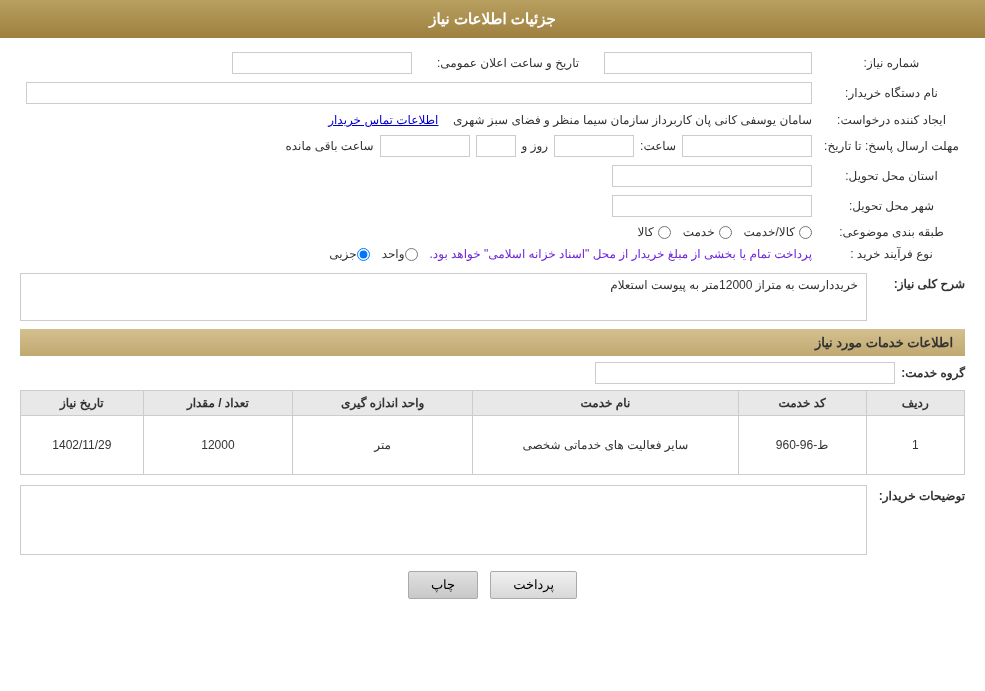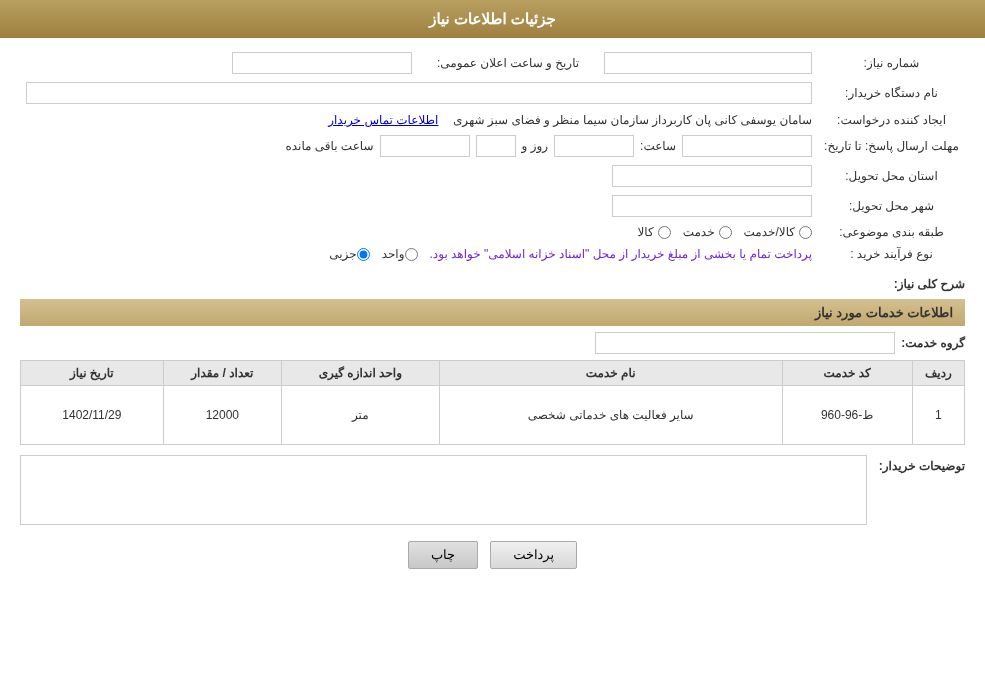--- a/index.html
+++ b/index.html
@@ -119,21 +119,21 @@
     }
     .service-table {
       width: 100%;
       border-collapse: collapse;
       margin-top: 6px;
       font-size: 12px;
     }
     .service-table th {
       background: #e8e8e8;
       border: 1px solid #ccc;
-      padding: 5px 0;
+      padding: 5px 20px;
       text-align: center;
       font-weight: bold;
     }
     .service-table td {
       border: 1px solid #ccc;
       padding: 22px 8px;
       text-align: center;
     }
     .service-table tr:nth-child(even) td {
       background: #f9f9f9;
@@ -274,20 +274,21 @@
               <span>جزیی</span>
             </label>
           </div>
         </td>
       </tr>
     </tbody>
       </table>
 
     <div class="desc-row">
       <div class="desc-label">شرح کلی نیاز:</div>
+      <div style="flex:1; border:1px solid #ccc; background:#fff; min-height:48px; padding:4px 8px; font-size:12px; direction:rtl; text-align:right;">خریددارست به متراز 12000متر به پیوست استعلام</div>
     </div>
 
     <div class="section-header">اطلاعات خدمات مورد نیاز</div>
 
     <div class="group-row">
       <span class="group-label">گروه خدمت:</span>
       <input type="text" class="input-field" style="width: 300px;" readonly="">
     </div>
 
     <table class="service-table">

